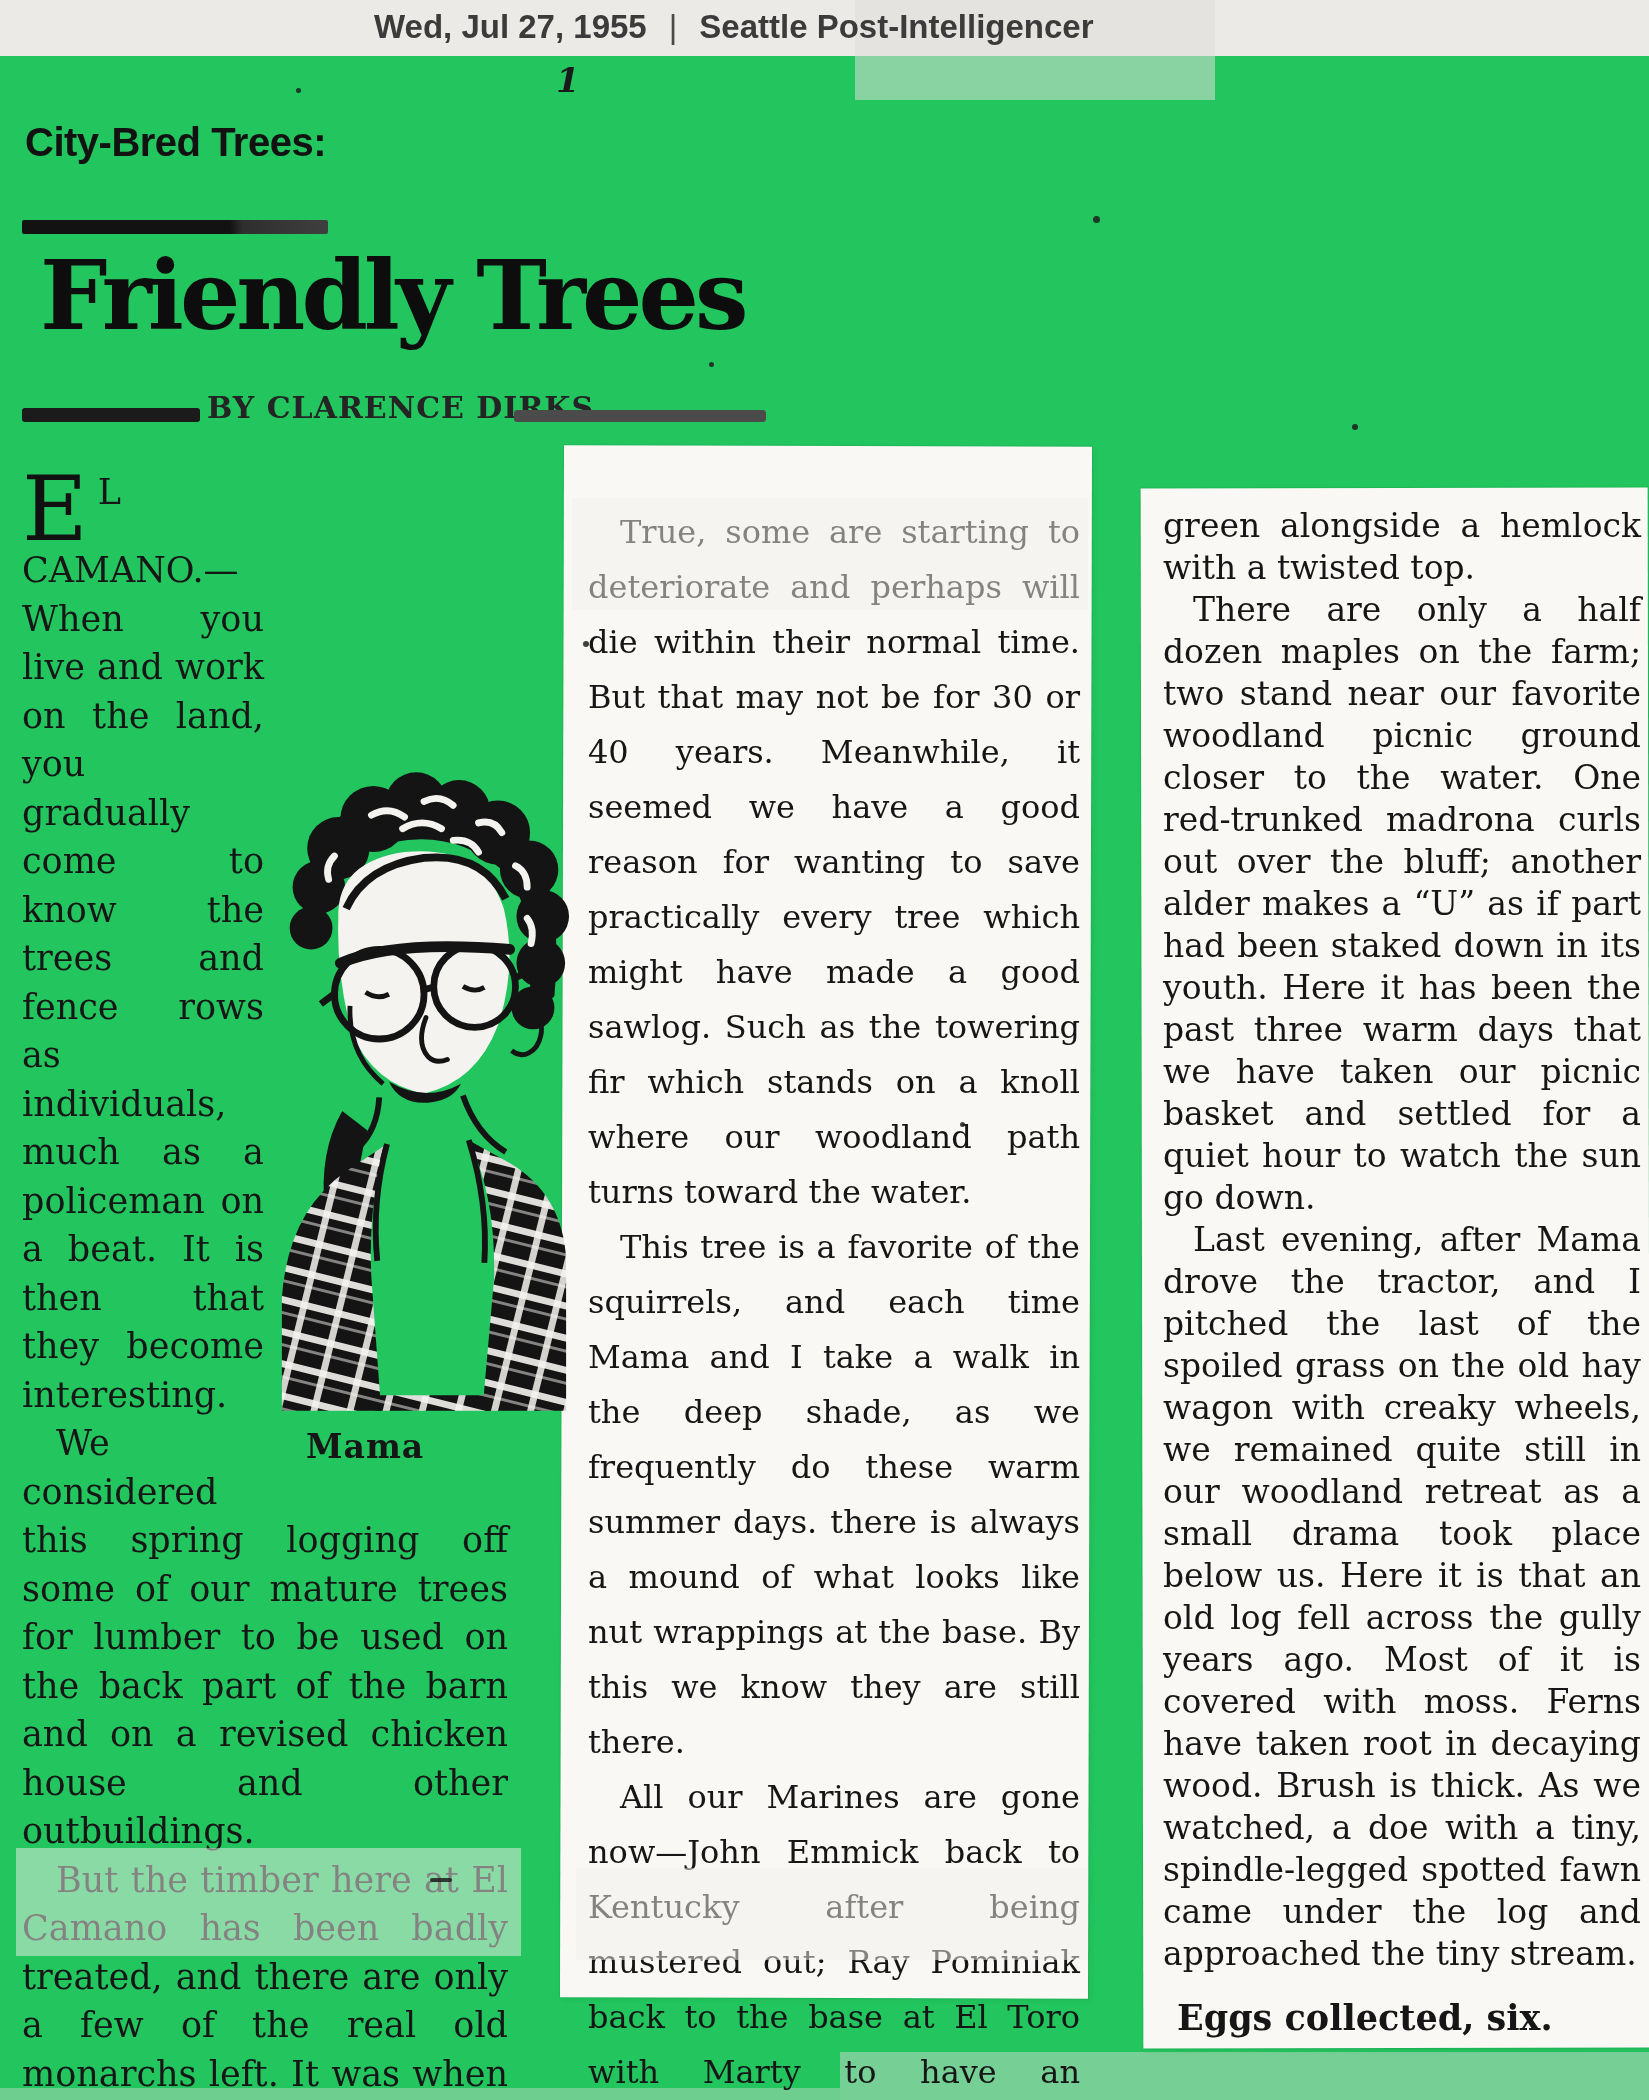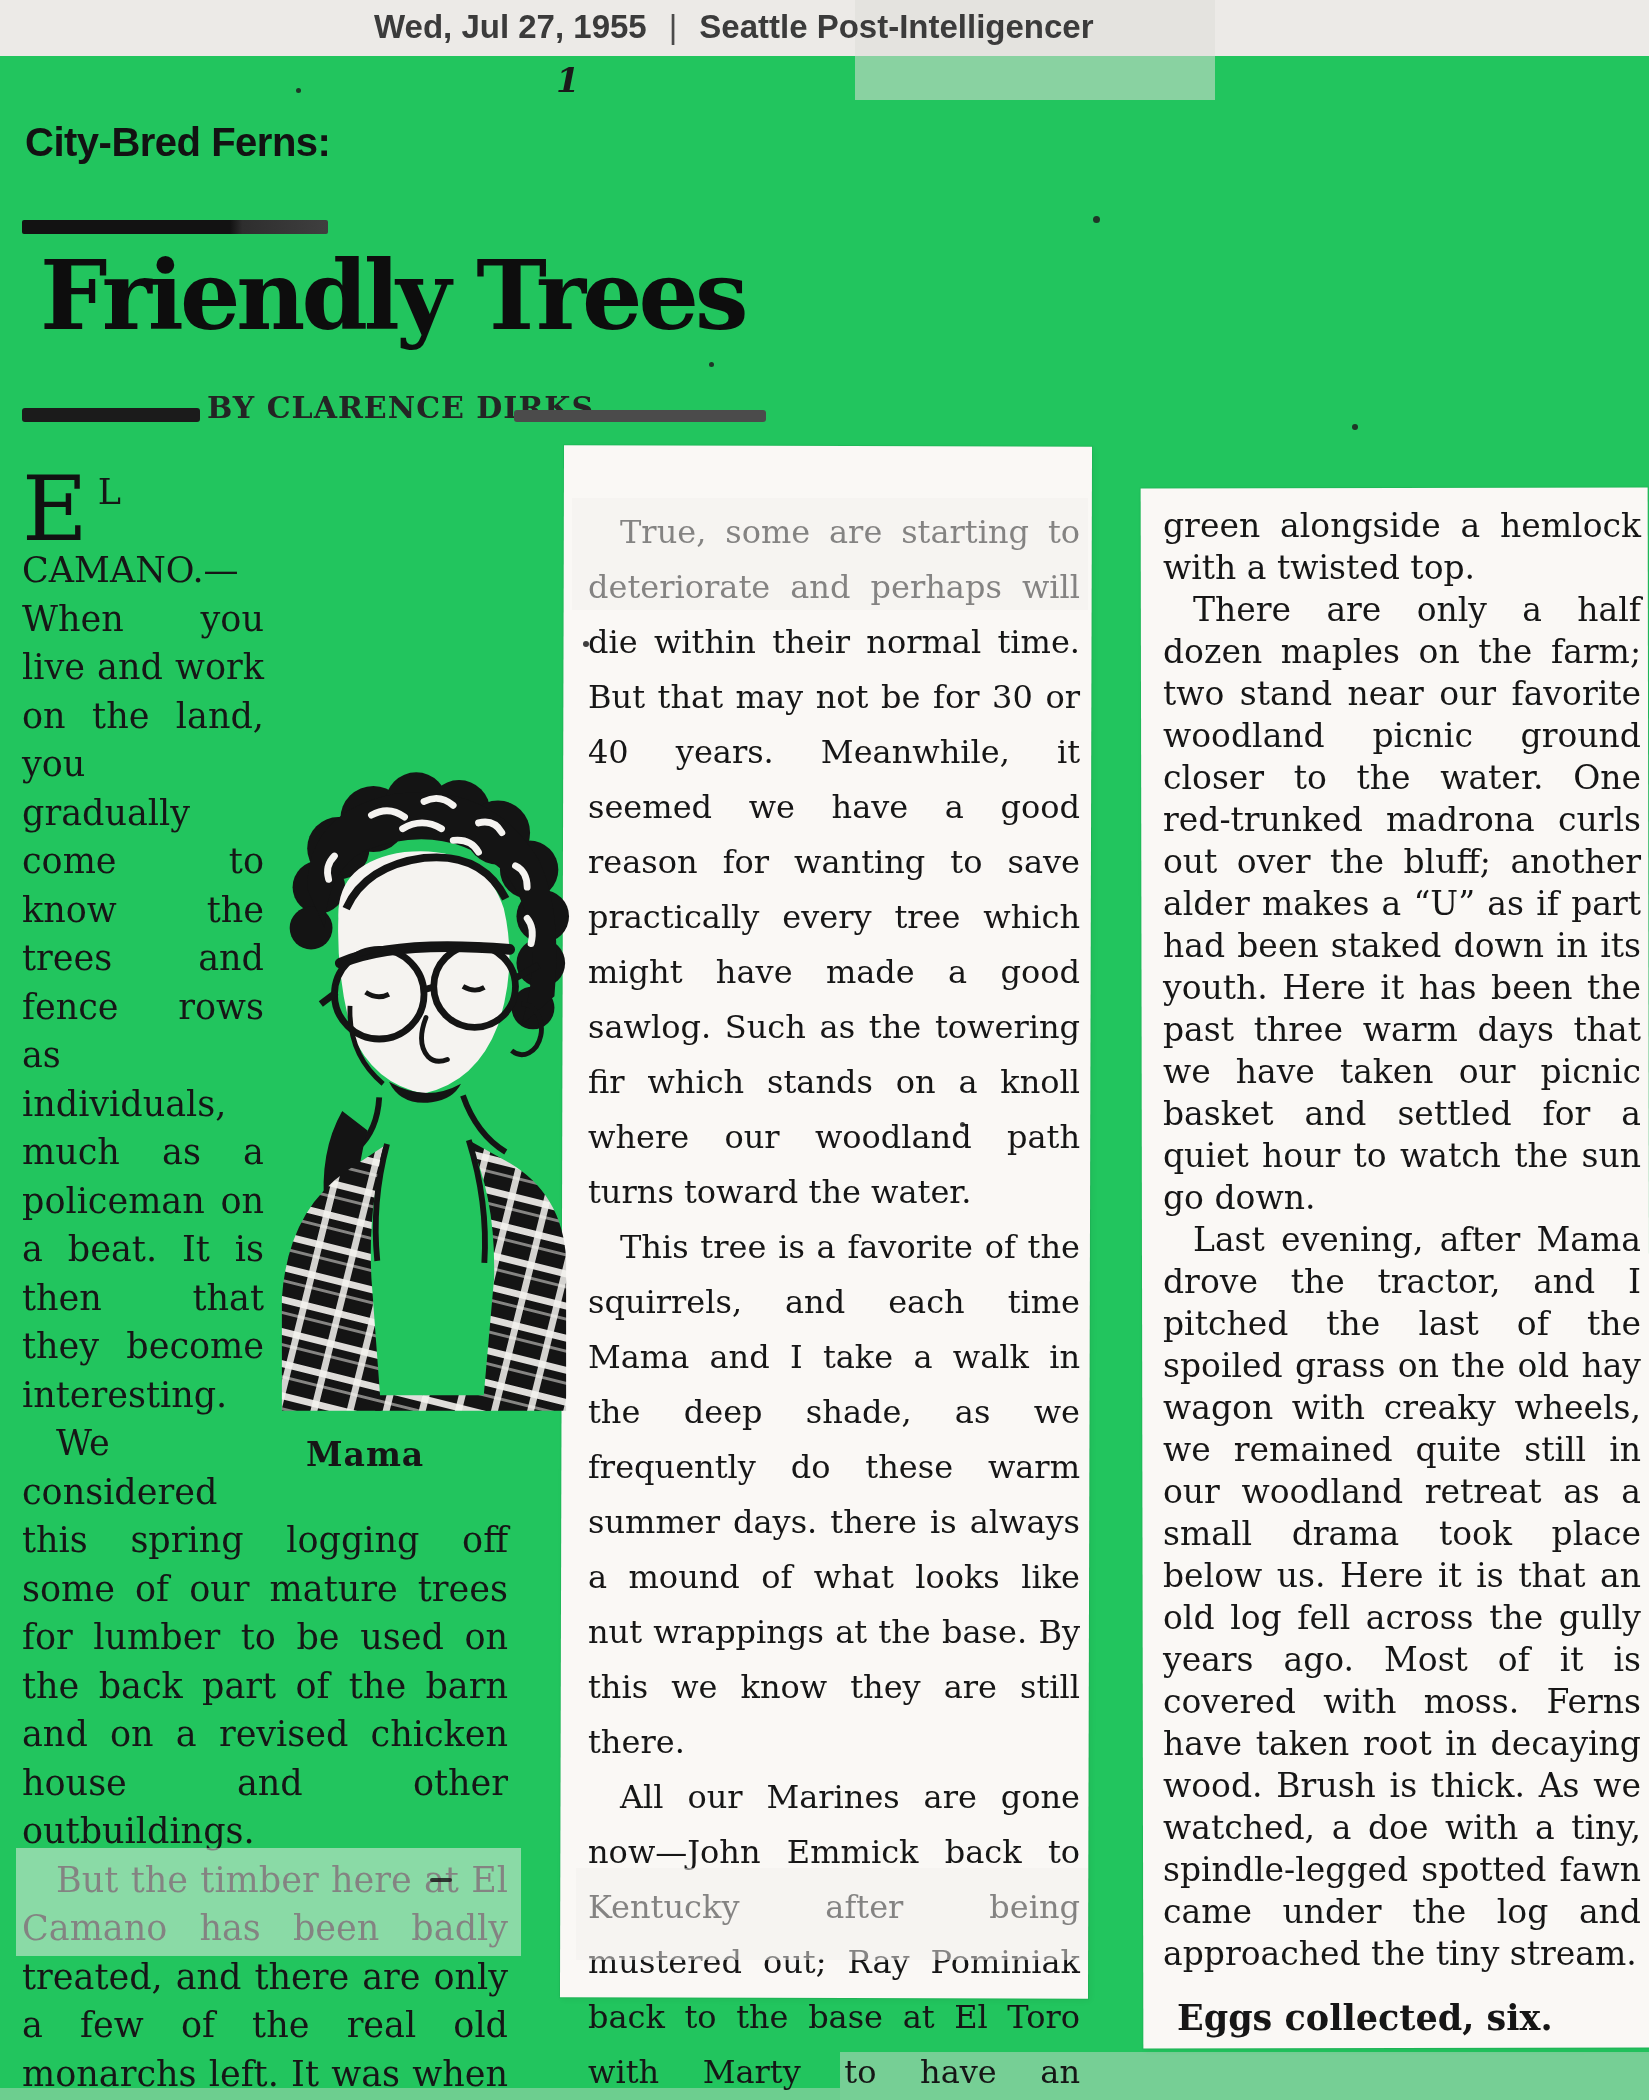--- a/index.html
+++ b/index.html
@@ -37,21 +37,21 @@
   #col1{left:22px;top:468px;width:486px;font-size:35px;line-height:48.5px;}
   #col1 p + p{text-indent:34px;}
   #col2{left:588px;top:505px;width:492px;font-size:32px;line-height:55px;}
   #col2 p{text-indent:32px;}
   #col3{left:1163px;top:505px;width:478px;font-size:33px;line-height:42px;}
   #col3 p + p{text-indent:30px;}
   .dropcap{float:left;font-size:90px;line-height:74px;font-weight:400;padding:4px 10px 0 0;color:#111;}
   
   .illo-float{float:right;width:230px;height:742px;margin-top:298px;margin-left:14px;position:relative;}
   .illo-float svg{display:block;width:292px;height:655px;}
-  .illo-caption{font-weight:700;font-size:33px;text-align:left;padding-left:28px;margin-top:10px;letter-spacing:1px;}
+  .illo-caption{font-weight:700;font-size:33px;text-align:left;padding-left:28px;margin-top:2px;letter-spacing:1px;}
   
   .subhead{font-family:"Liberation Sans",sans-serif;font-weight:700;font-size:44px;letter-spacing:-0.5px;
     color:#101010;margin:20px 0 20px -12px;text-align:left;text-indent:0 !important;}
   .closing{font-weight:700;font-size:35px;margin-top:22px;text-indent:14px;text-align:left;}
 </style>
 </head>
 <body>
 
 <div id="page">
 
@@ -59,21 +59,21 @@
   <div class="patch" style="left:855px;top:0;width:360px;height:100px;"></div>
   <div class="patch" style="left:840px;top:2052px;width:809px;height:48px;opacity:.45;"></div>
   <div class="patch" style="left:0;top:2088px;width:840px;height:12px;opacity:.4;"></div>
 
   <div class="scan-date">
     <span>Wed, Jul 27, 1955</span><span class="sep">|</span><span>Seattle Post-Intelligencer</span>
   </div>
 
   <div class="stray-mark">1</div>
 
-  <div class="kicker">City-Bred Ferns:</div>
+  <div class="kicker">City-Bred Trees:</div>
   <div class="kicker-bar"></div>
   <div class="headline">Friendly Trees</div>
 
   <div class="byline-row">
     <div class="byline-rule-left"></div>
     <div class="byline-text">BY CLARENCE DIRKS</div>
     <div class="byline-rule-right"></div>
   </div>
 
   <div class="paper-strip" style="left:562px;top:446px;width:528px;height:1552px;transform:rotate(0.15deg);"></div>

